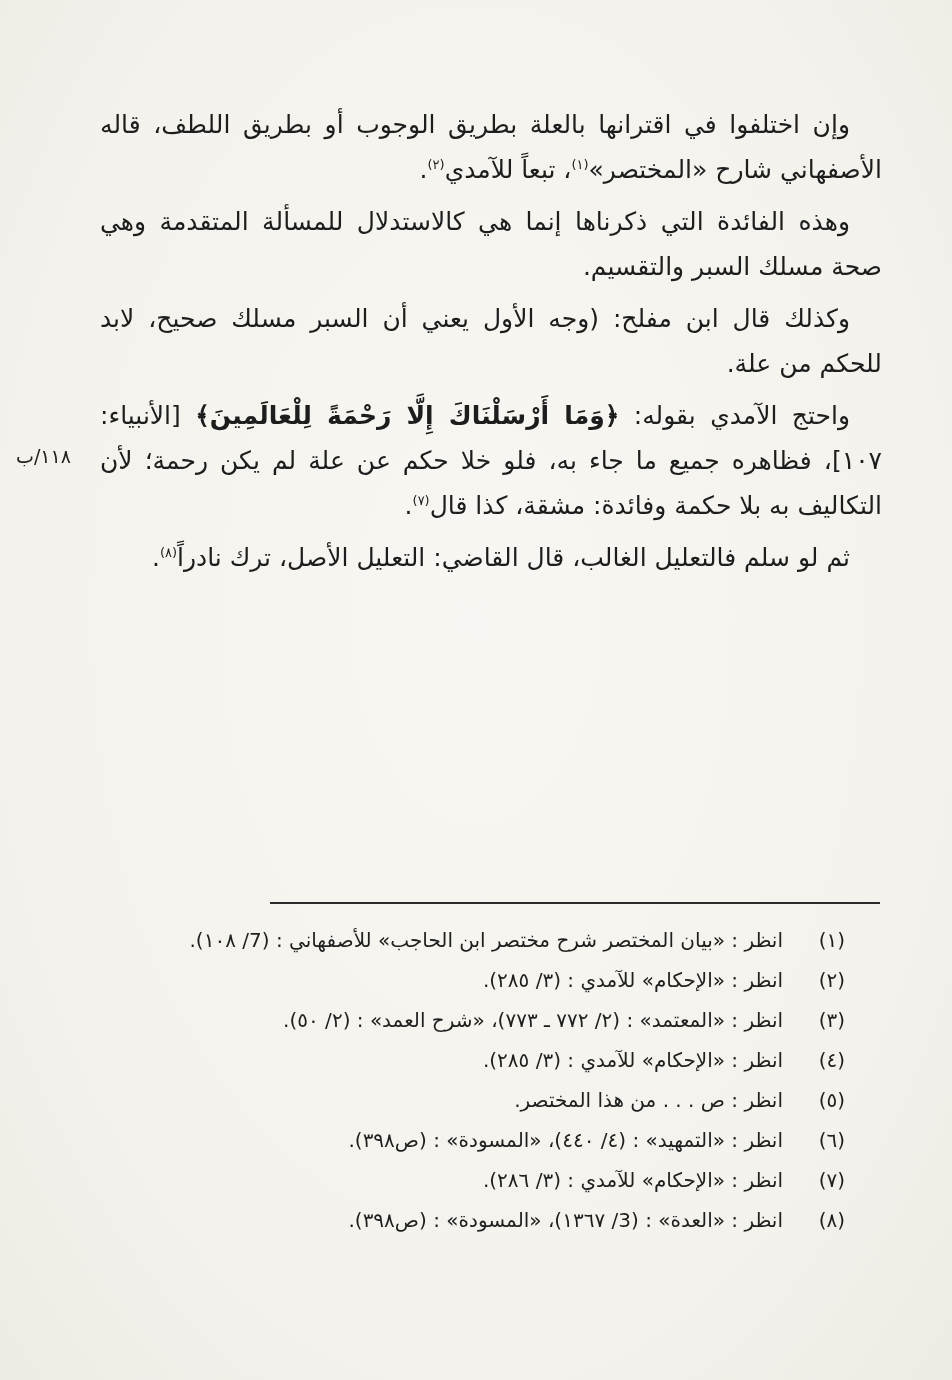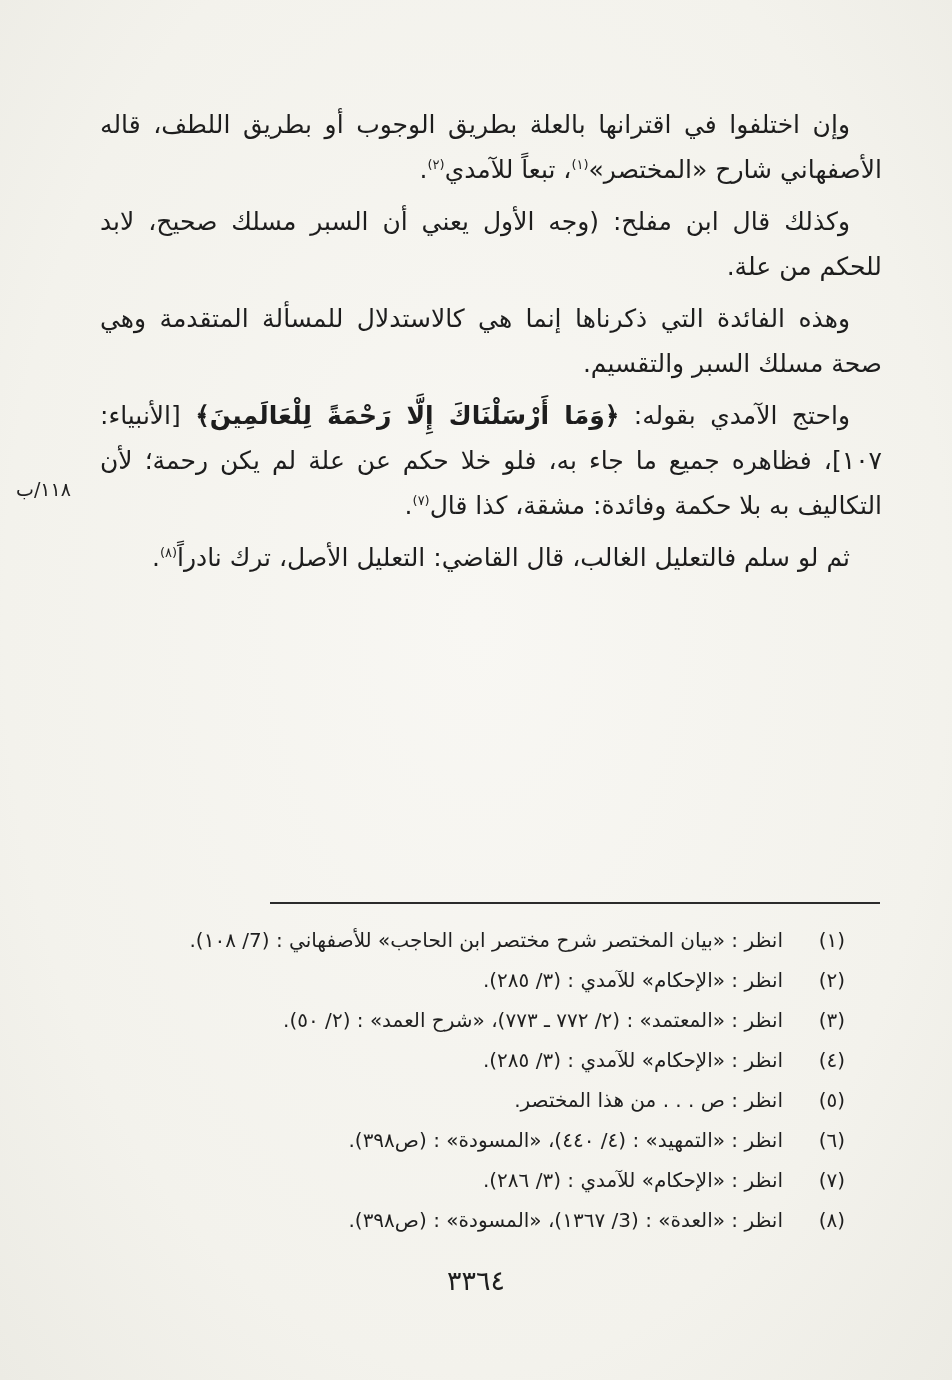--- a/index.html
+++ b/index.html
@@ -37,21 +37,21 @@
     vertical-align: 9px;
     line-height: 0;
   }
   .quran {
     font-weight: bold;
   }
 
   
   .margin-note {
     position: absolute;
-    top: 478px;
+    top: 445px;
     left: 16px;
     direction: rtl;
     font-size: 19px;
     color: #222;
   }
 
   
   .footnote-sep {
     position: absolute;
     top: 902px;
@@ -100,22 +100,22 @@
 </style>
 </head>
 <body>
 
 <div id="page">
 
   <div class="margin-note">١١٨/ب</div>
 
   <div class="body-text" id="body-text">
       <p class="para"><span>وإن اختلفوا في اقترانها بالعلة بطريق الوجوب أو بطريق اللطف، قاله الأصفهاني شارح «المختصر»</span><span class="fn-ref">(١)</span><span>، تبعاً للآمدي</span><span class="fn-ref">(٢)</span><span>.</span></p>
+      <p class="para"><span>وهذه الفائدة التي ذكرناها إنما هي كالاستدلال للمسألة المتقدمة وهي صحة مسلك السبر والتقسيم.</span></p>
       <p class="para"><span>وكذلك قال ابن مفلح: (وجه الأول يعني أن السبر مسلك صحيح، لابد للحكم من علة.</span></p>
-      <p class="para"><span>وهذه الفائدة التي ذكرناها إنما هي كالاستدلال للمسألة المتقدمة وهي صحة مسلك السبر والتقسيم.</span></p>
       <p class="para"><span>واحتج الآمدي بقوله: </span><span class="quran">﴿وَمَا أَرْسَلْنَاكَ إِلَّا رَحْمَةً لِلْعَالَمِينَ﴾</span><span> [الأنبياء: ١٠٧]، فظاهره جميع ما جاء به، فلو خلا حكم عن علة لم يكن رحمة؛ لأن التكاليف به بلا حكمة وفائدة: مشقة، كذا قال</span><span class="fn-ref">(٧)</span><span>.</span></p>
       <p class="para"><span>ثم لو سلم فالتعليل الغالب، قال القاضي: التعليل الأصل، ترك نادراً</span><span class="fn-ref">(٨)</span><span>.</span></p>
     </div>
 
   <div class="footnote-sep"></div>
 
   <div class="footnotes" id="footnotes">
       <div class="fn">
         <span class="fn-num">(١)</span>
         <span class="fn-text">انظر : «بيان المختصر شرح مختصر ابن الحاجب» للأصفهاني : (7/ ١٠٨).</span>
@@ -143,15 +143,14 @@
       <div class="fn">
         <span class="fn-num">(٧)</span>
         <span class="fn-text">انظر : «الإحكام» للآمدي : (٣/ ٢٨٦).</span>
       </div>
       <div class="fn">
         <span class="fn-num">(٨)</span>
         <span class="fn-text">انظر : «العدة» : (3/ ١٣٦٧)، «المسودة» : (ص٣٩٨).</span>
       </div>
     </div>
 
-  <div class="page-number">٣٣٦٤</div>
 
 </div>
 
 </body></html>

